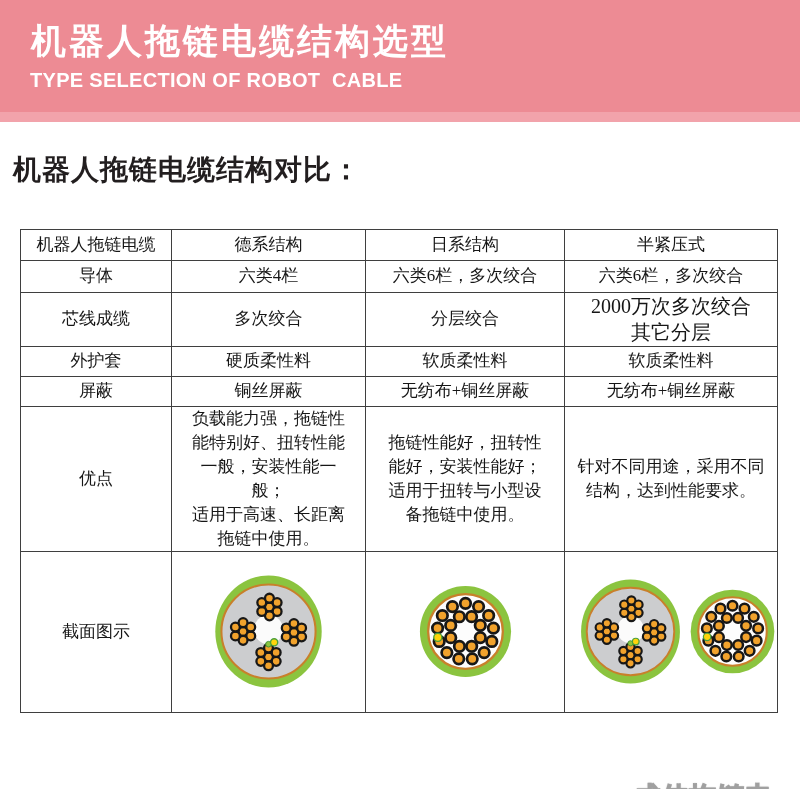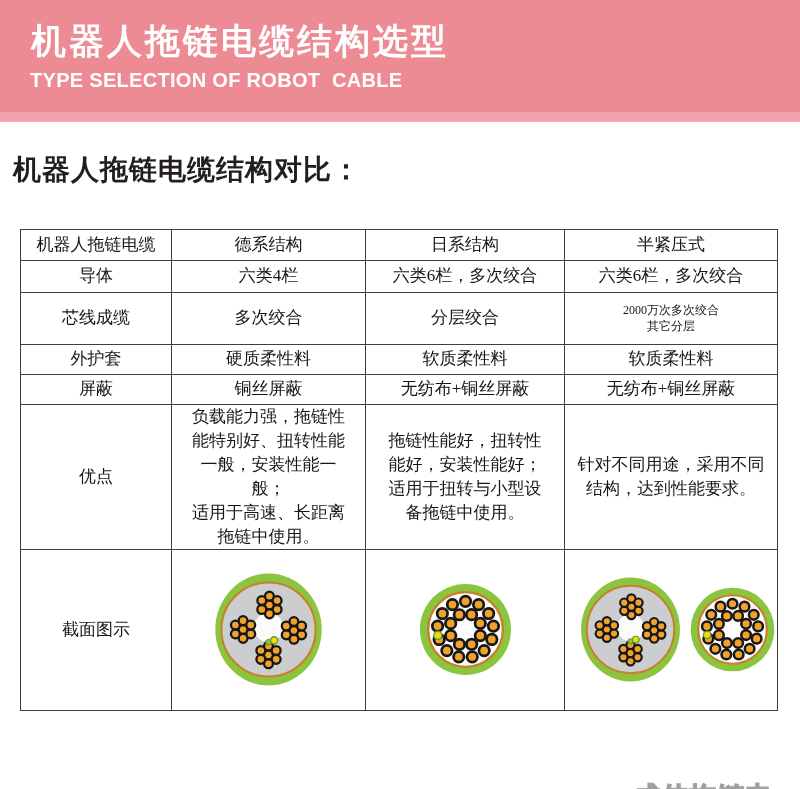--- a/index.html
+++ b/index.html
@@ -17,21 +17,21 @@
   
   .cmp-heading{position:absolute;top:151px;left:13px;margin:0;color:#221e1f;
         font-size:28px;font-weight:800;letter-spacing:1px;}
 
   
   table.cmp{position:absolute;top:229px;left:20px;width:757px;border-collapse:collapse;
         table-layout:fixed;font-family:"Liberation Serif","DejaVu Serif",serif;}
   .cmp th,.cmp td{border:1px solid #3f3f3f;text-align:center;vertical-align:middle;
         font-size:17px;font-weight:400;color:#161616;white-space:pre-line;
         padding:0 12px;line-height:1.32;}
-  .cmp .sm{font-size:12px;}
+  .cmp .sm{font-size:20px;}
   tr.adv td{line-height:24px;}
   td.img-cell{padding:0;}
   .img-wrap{display:flex;align-items:center;justify-content:center;height:100%;}
   .img-wrap.pair{gap:5px;transform:translateX(6px);}
   svg.cable{display:block;}
 
   
   .watermark{position:absolute;top:735px;left:578px;display:flex;align-items:center;gap:8px;margin-top:44px;}
   .wm-text{font-size:27px;font-weight:800;color:#ffffff;letter-spacing:1px;
         -webkit-text-stroke:1.2px #a0a0a0;

